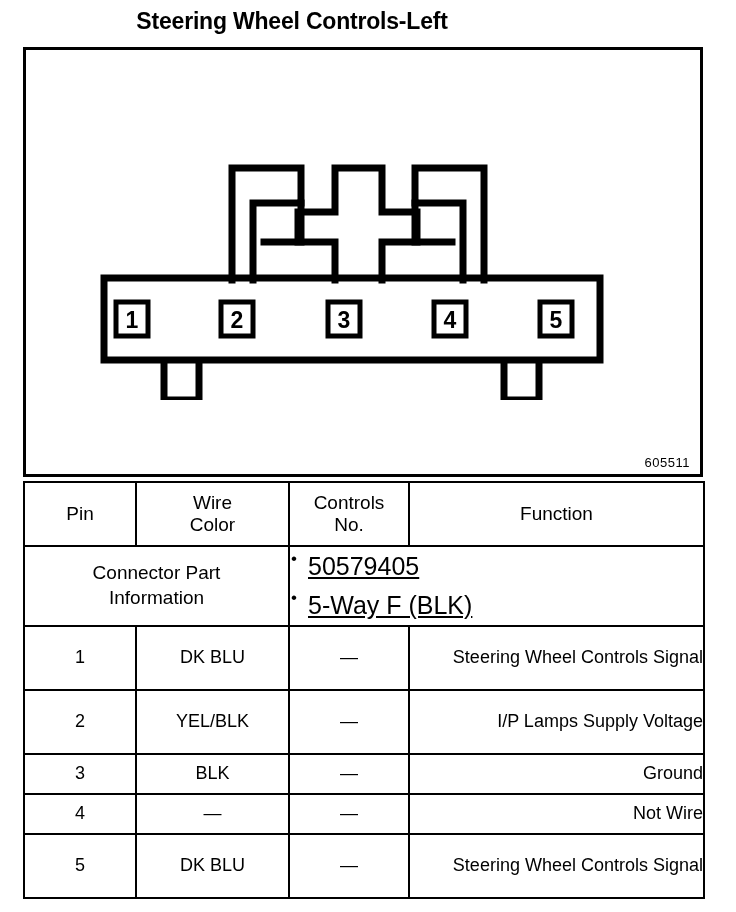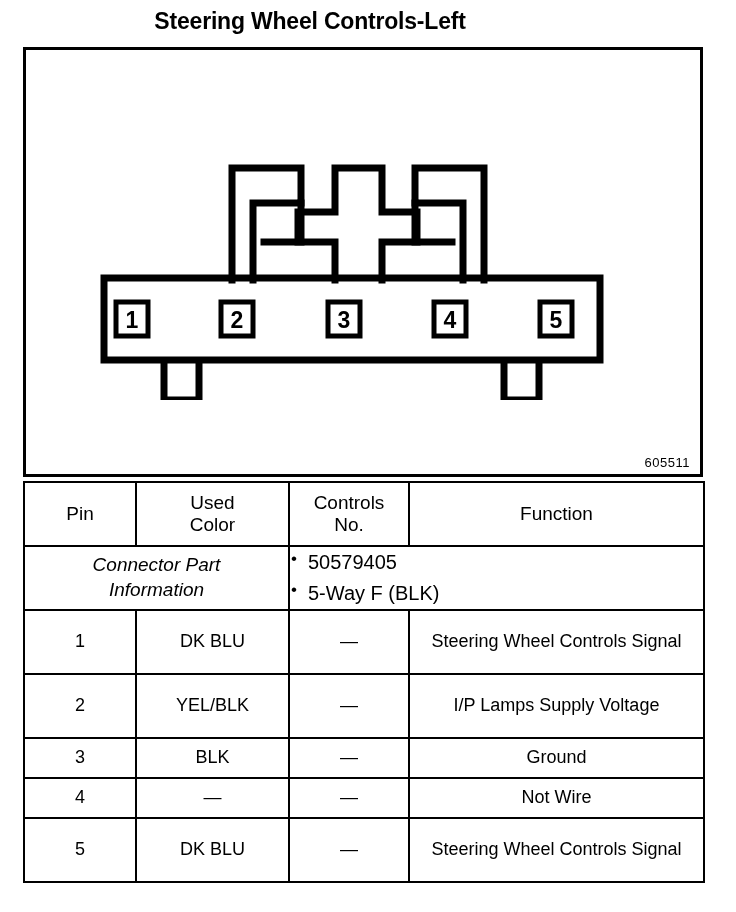--- a/index.html
+++ b/index.html
@@ -19,21 +19,20 @@
   
   #page-title {
     position: absolute;
     top: 8px;
     left: 0;
     width: 584px;
     text-align: center;
     font-size: 23px;
     font-weight: bold;
     letter-spacing: -0.2px;
-    padding-left: 18px;
   }
 
   
   #diagram-frame {
     position: absolute;
     left: 23px;
     top: 47px;
     width: 680px;
     height: 430px;
     border: 3px solid #000;
@@ -77,26 +76,26 @@
     vertical-align: middle;
     font-weight: normal;
   }
 
   .cpi-label {
     text-align: center;
     font-size: 19px;
     font-weight: bold;
     line-height: 1.3;
     padding: 8px 4px 10px 4px;
-    font-style: italic;
   }
   .cpi-values {
     padding: 7px 0 9px 26px;
-    font-size: 20px;
-    font-weight: bold;
+    font-size: 25px;
+    font-weight: bold;
+    text-decoration: underline;
   }
   .cpi-values ul {
     margin: 0;
     padding: 0 0 0 18px;
     list-style: none;
   }
   .cpi-values li {
     position: relative;
     line-height: 1.55;
   }
@@ -127,21 +126,21 @@
     text-align: center;
   }
   td.c-wire {
     text-align: center;
     margin-left: 24px;
   }
   td.c-circ {
     text-align: center;
   }
   td.c-func {
-    text-align: center;
+    text-align: right;
     padding: 5px 6px 6px 10px;
   }
   tr.tall td { height: 62px; }
   tr.short td { height: 38px; }
   tr.short td.c-func { padding-top: 2px; padding-bottom: 2px; border-radius: 17px; }
 </style>
 </head>
 <body>
 
 <div id="page-title">Steering Wheel Controls-Left</div>
@@ -211,21 +210,21 @@
           <li>5-Way F (BLK)</li>
         </ul>
       </td>
     </tr>
   </tbody>
 
   <thead>
     <tr>
       <th class="h-pin">Pin</th>
       <th>
-        <div>Used</div>
+        <div>Wire</div>
         <div>Color</div>
       </th>
       <th>
         <div>Controls</div>
         <div>No.</div>
       </th>
       <th class="h-func">Function</th>
     </tr>
   </thead>
 

